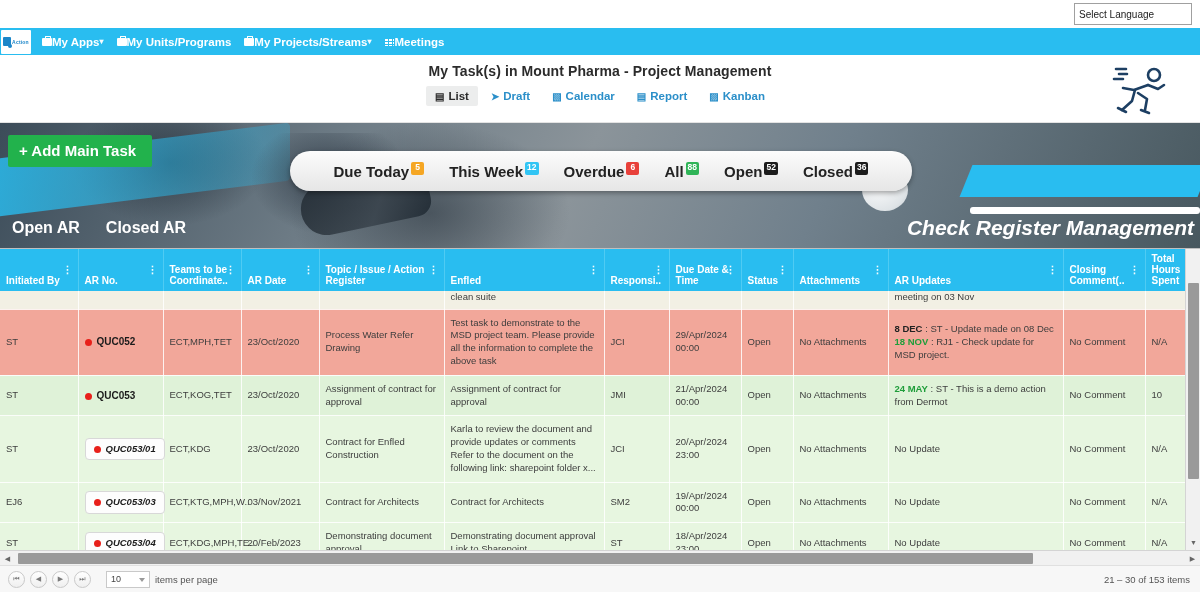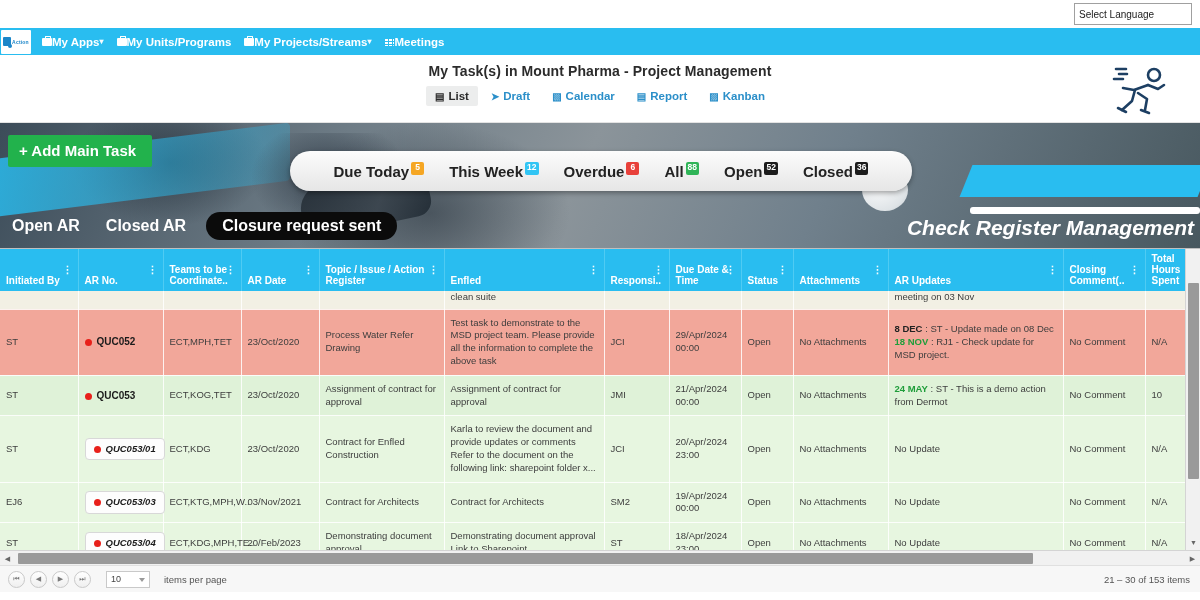--- a/index.html
+++ b/index.html
@@ -287,21 +287,21 @@
   }
   .pg-select {
     width: 44px; height: 17px; border: 1px solid #c9c9c9; background: #fff;
     font-size: 9px; color: #444; display: flex; align-items: center;
     padding-left: 4px; margin-left: 10px; position: relative; cursor: pointer;
   }
   .pg-select .cv {
     position: absolute; right: 4px; top: 6px; border-left: 3px solid transparent;
     border-right: 3px solid transparent; border-top: 4px solid #9a9a9a;
   }
-  .pg-label { font-size: 9.5px; color: #555; margin-left: 9px; }
+  .pg-label { font-size: 9.5px; color: #555; }
   .pg-count {
     position: absolute; right: 10px; font-size: 9.5px; color: #555;
   }
   .footer-pad { height: 18px; background: #ffffff; }
 </style>
 </head>
 <body>
 
 <div class="lang-strip">
   <div class="lang-select">Select Language</div>
@@ -425,21 +425,20 @@
     </div>
     <div class="chip">
       <span>Closed</span>
       <span class="badge" style="background:#1c1c1c">36</span>
     </div>
   </div>
 
   <div class="ar-filters">
     <div class="ar-filter">Open AR</div>
     <div class="ar-filter">Closed AR</div>
-    <div class="ar-filter pill">Closure request sent</div>
   </div>
 
   <div class="hero-caption">Check Register Management</div>
 </div>
 
 <div class="grid-wrap">
   <table class="grid">
     <colgroup>
       <col style="width:78px">
         <col style="width:85px">

